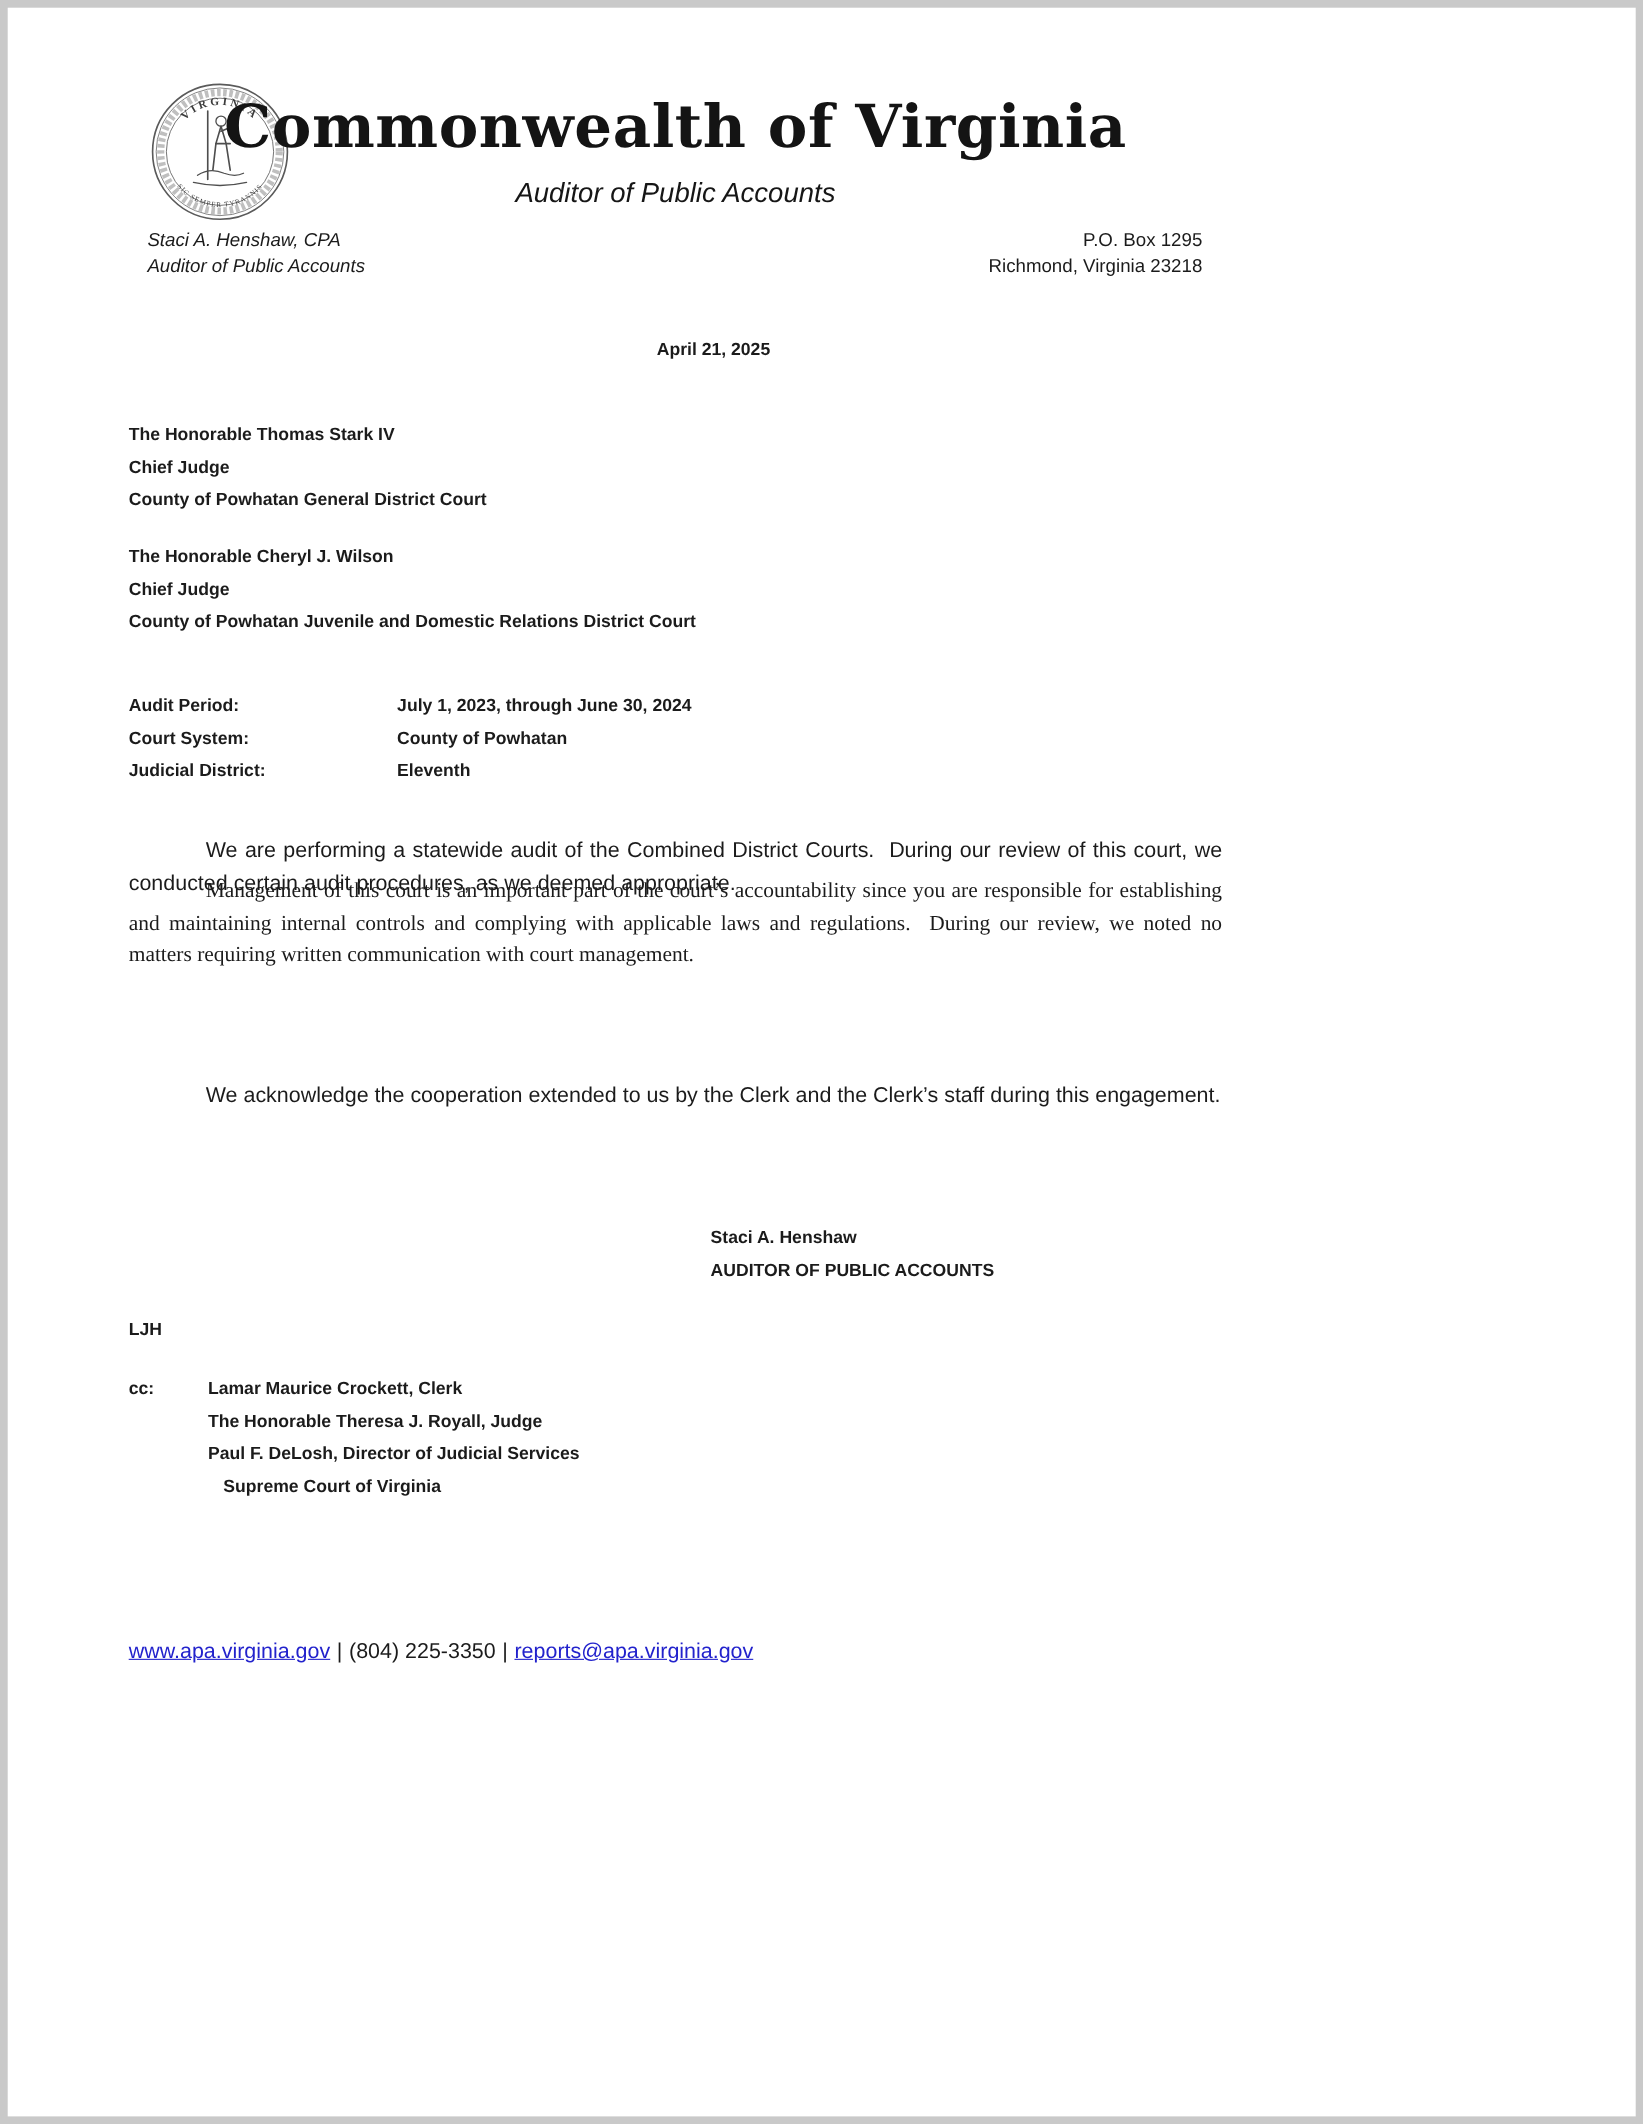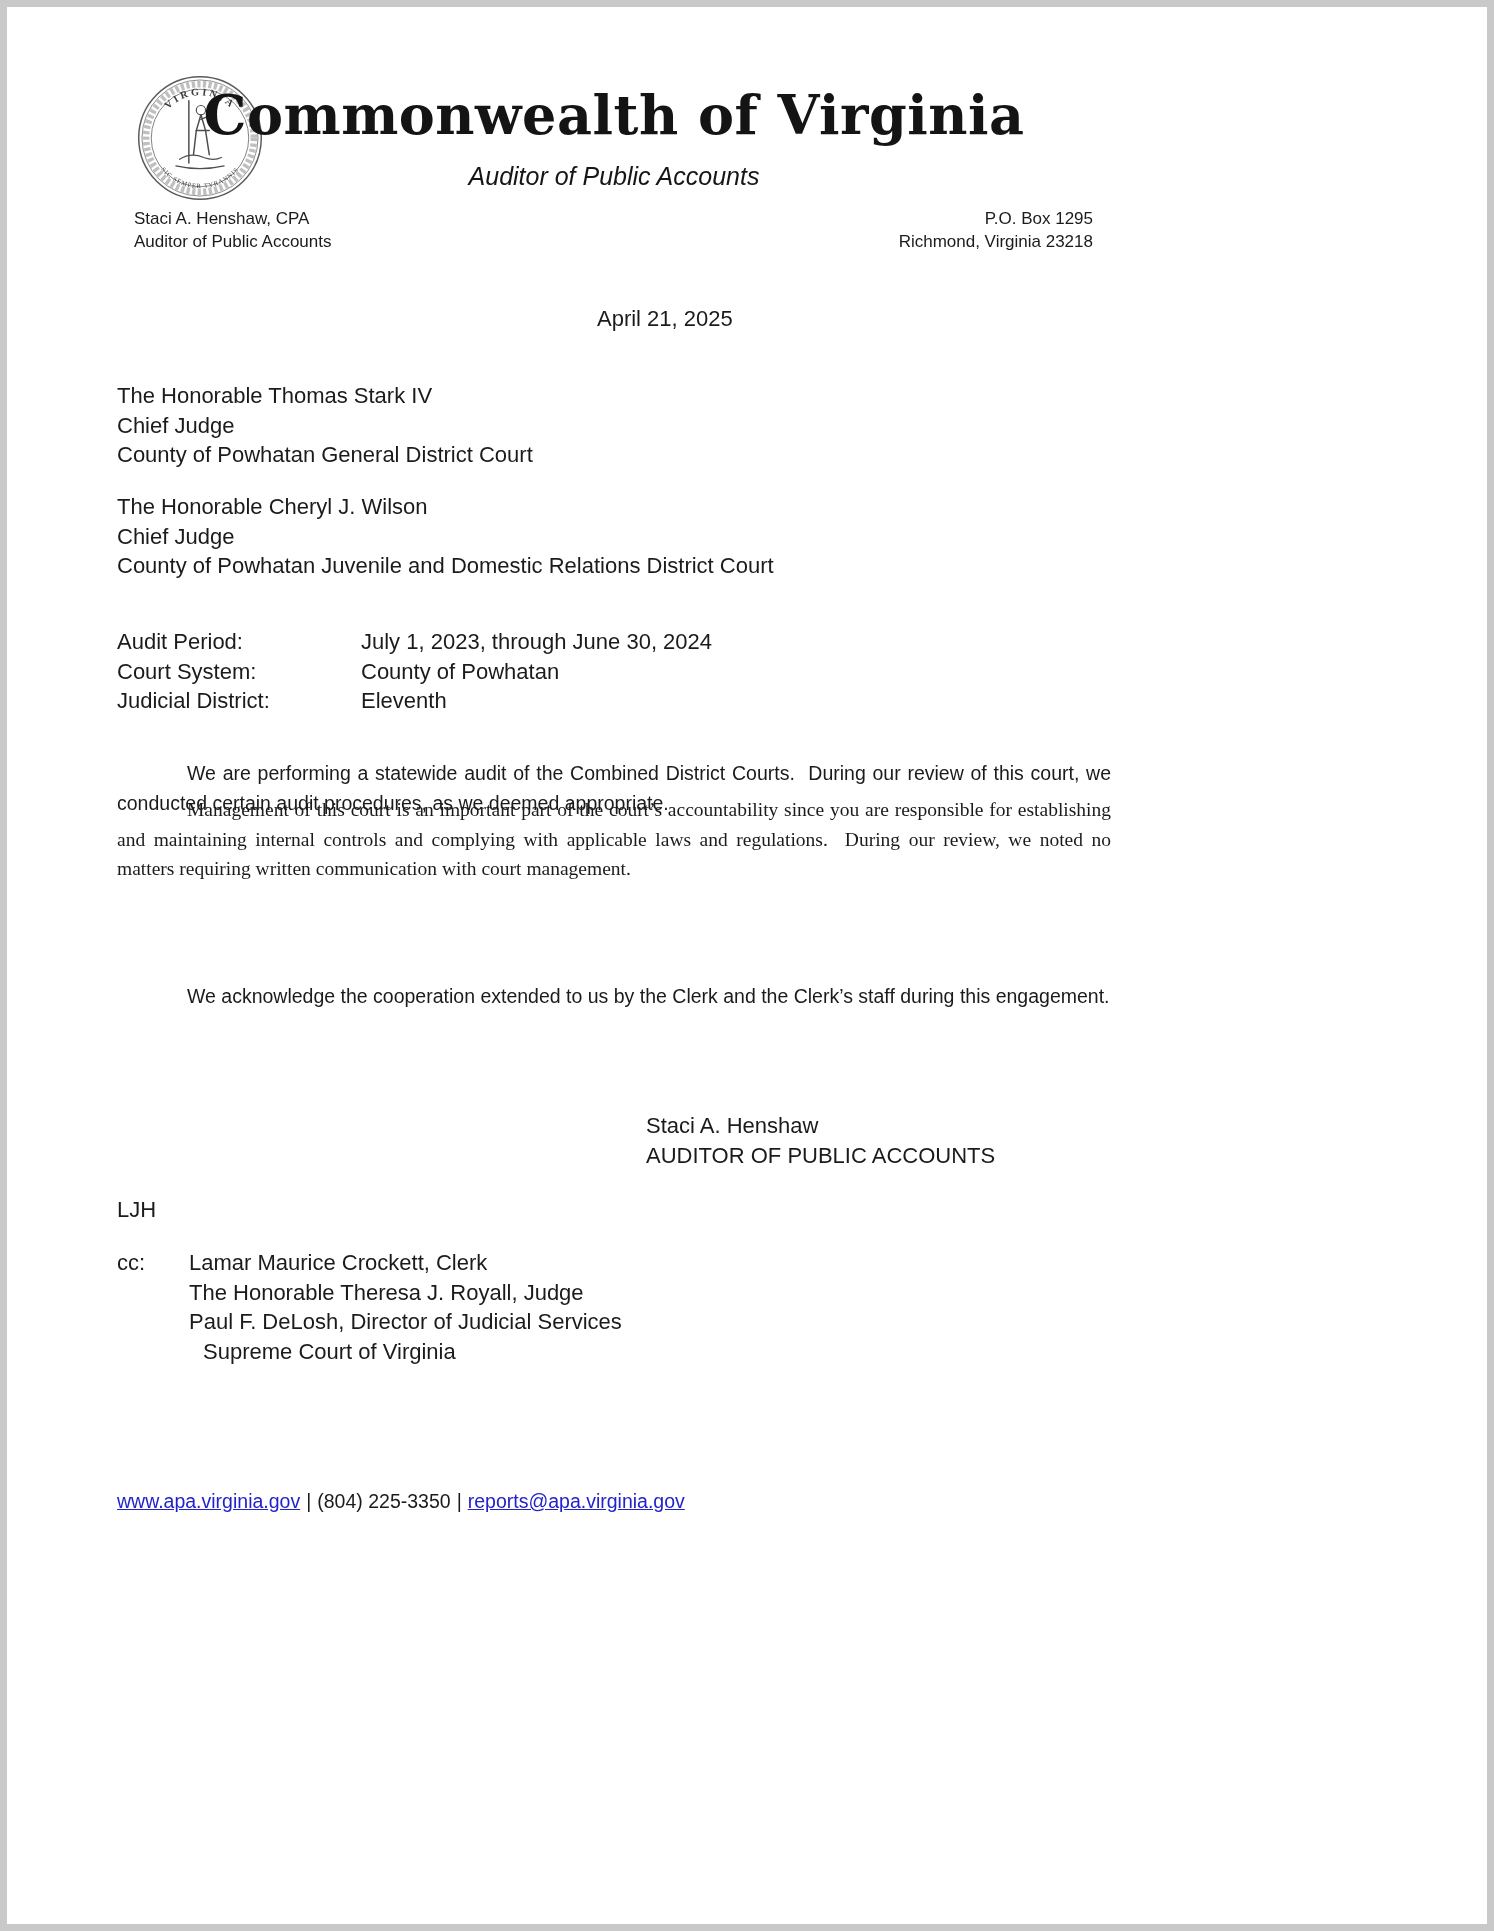--- a/index.html
+++ b/index.html
@@ -59,32 +59,32 @@
   .letterhead-row {
     position: absolute;
     left: 0;
     top: 200px;
     width: 100%;
     display: flex;
     justify-content: space-between;
     font-size: 17px;
     line-height: 23px;
   }
-  .letterhead-left { padding-left: 17px; text-align: left; }
+  .letterhead-left { padding-left: 17px; text-align: left; font-style: italic; }
   .letterhead-right { padding-right: 18px; text-align: right; }
 
   
   .date-line {
     position: absolute;
     left: 480px;
     top: 297px;
     font-size: 19.5px;
   }
 
-  .block { font-size: 22px; line-height: 29.5px; }
+  .block { font-size: 16px; line-height: 29.5px; font-weight: bold; }
 
   .recipient-1 { position: absolute; left: 0; top: 374px; }
   .recipient-2 { position: absolute; left: 0; top: 485px; }
 
   .audit-info { position: absolute; left: 0; top: 620px; }
   .audit-row { display: flex; gap: 32px; }
   .audit-label { width: 212px; flex: 0 0 212px; }
 
   .paragraph {
     position: absolute;

